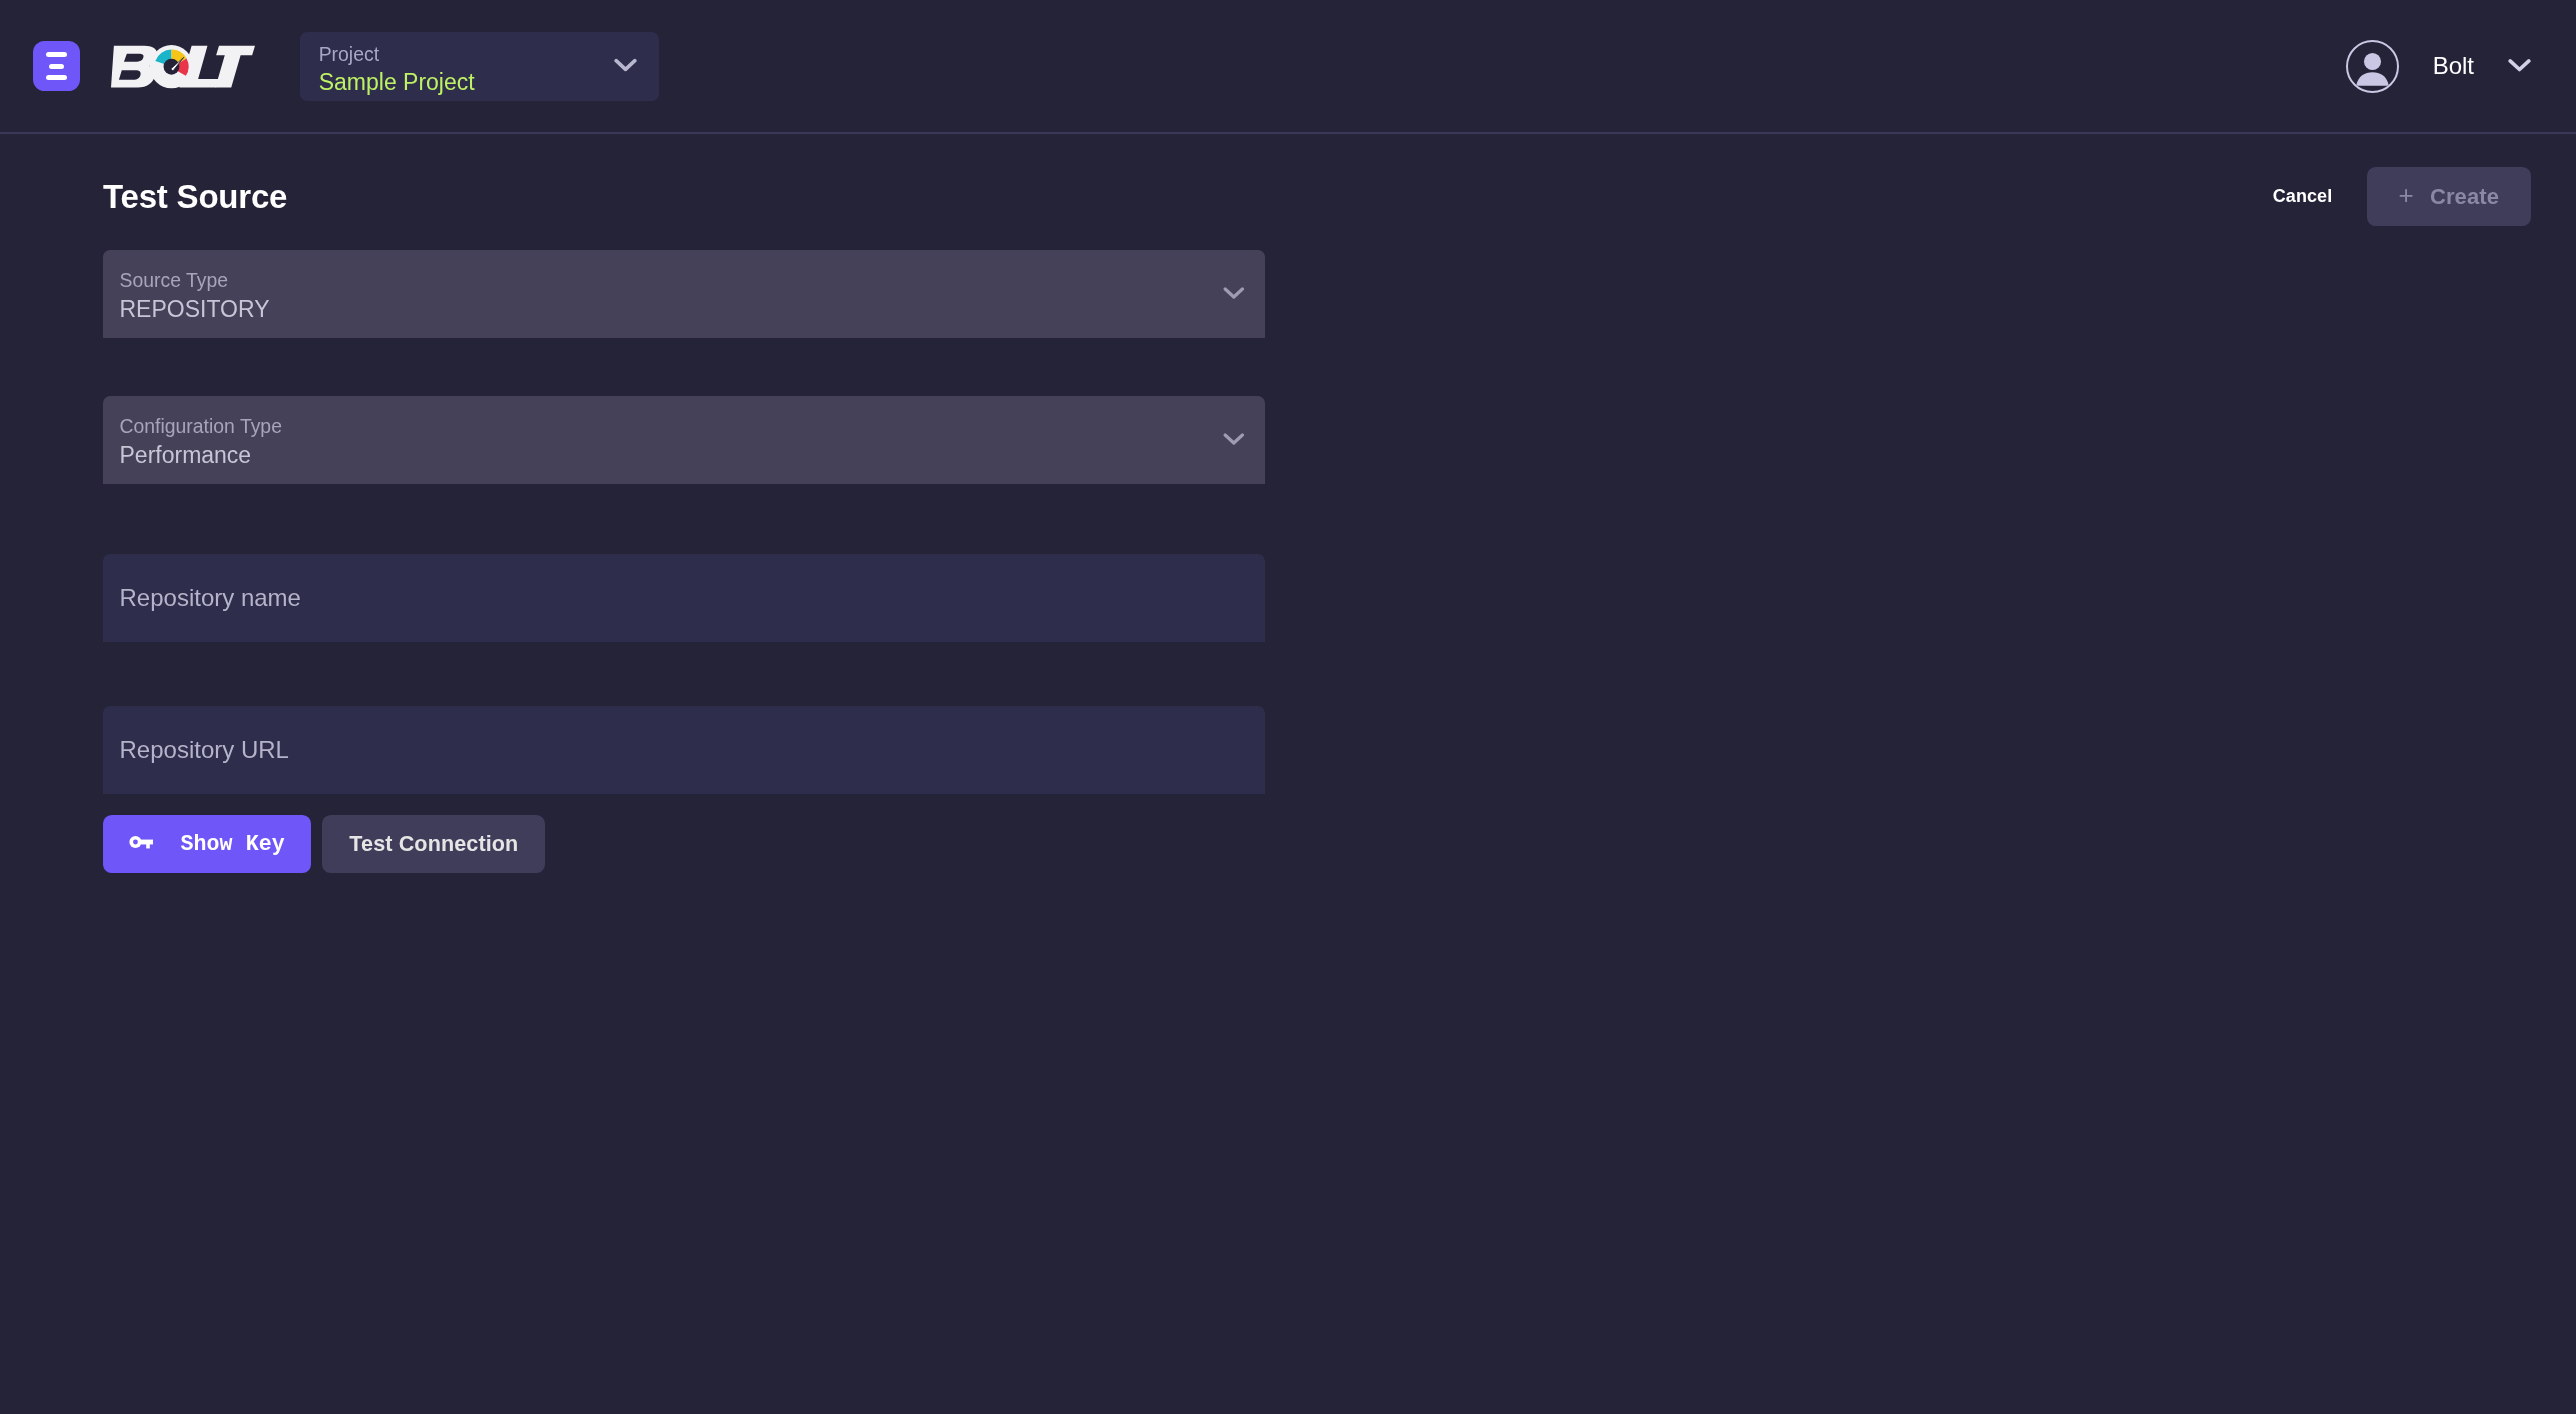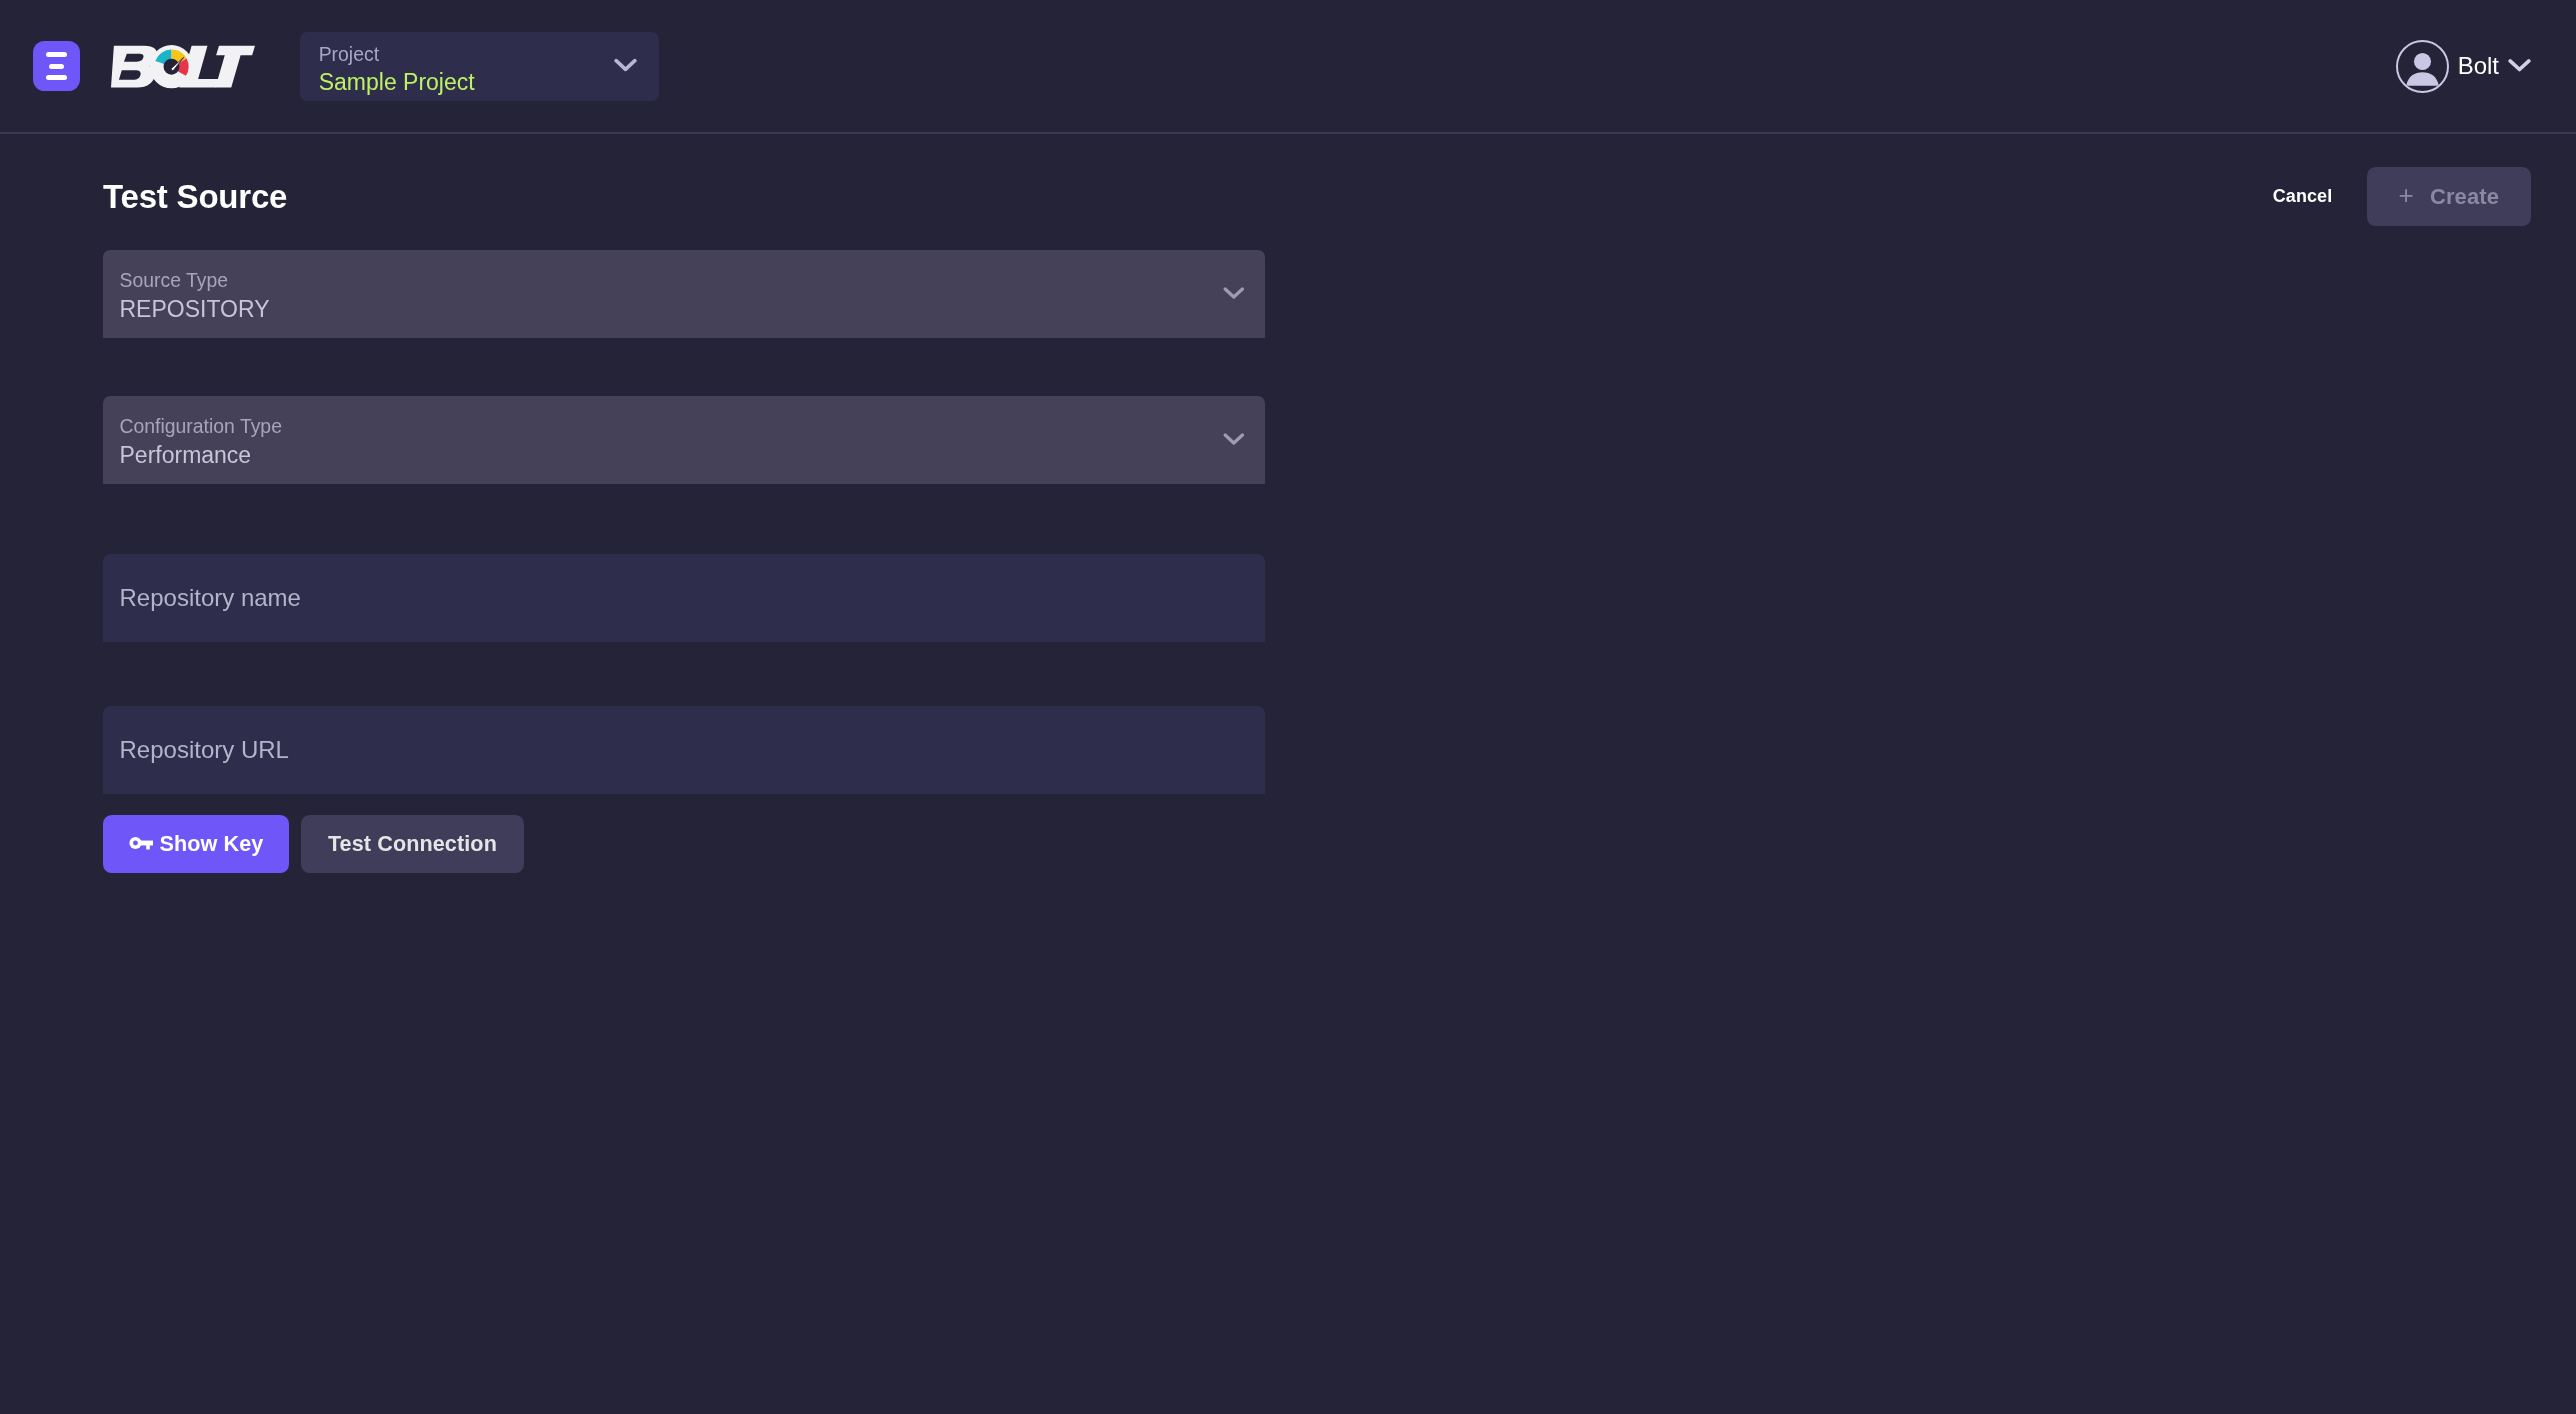--- a/index.html
+++ b/index.html
@@ -84,21 +84,21 @@
     right: 21.6px;
     top: 50%;
     transform: translateY(-50%);
   }
 
   .header-spacer { flex: 1 1 auto; }
 
   .user-menu {
     display: flex;
     align-items: center;
-    gap: 9px;
+    gap: 34px;
     cursor: pointer;
     flex: 0 0 auto;
     justify-content: space-between;
   }
   .avatar-circle {
     width: 53px;
     height: 53px;
     border-radius: 50%;
     border: 2.9px solid #c9c7e4;
     display: flex;
@@ -235,25 +235,25 @@
     margin-top: 21px;
   }
   .btn-showkey {
     background: #6e56f8;
     border: none;
     border-radius: 8.6px;
     height: 58px;
     padding: 8px 26px;
     display: flex;
     align-items: center;
-    gap: 6px;
+    gap: 27px;
     color: #ffffff;
     font-size: 21.6px;
     font-weight: bold;
-    font-family: Liberation Sans, sans-serif;
+    font-family: Liberation Mono, monospace;
     cursor: pointer;
     letter-spacing: 0.1px;
   }
   .btn-testconn {
     background: #403d5a;
     border: none;
     border-radius: 8.6px;
     height: 58px;
     padding: 0 27px;
     color: #e5e5e5;

